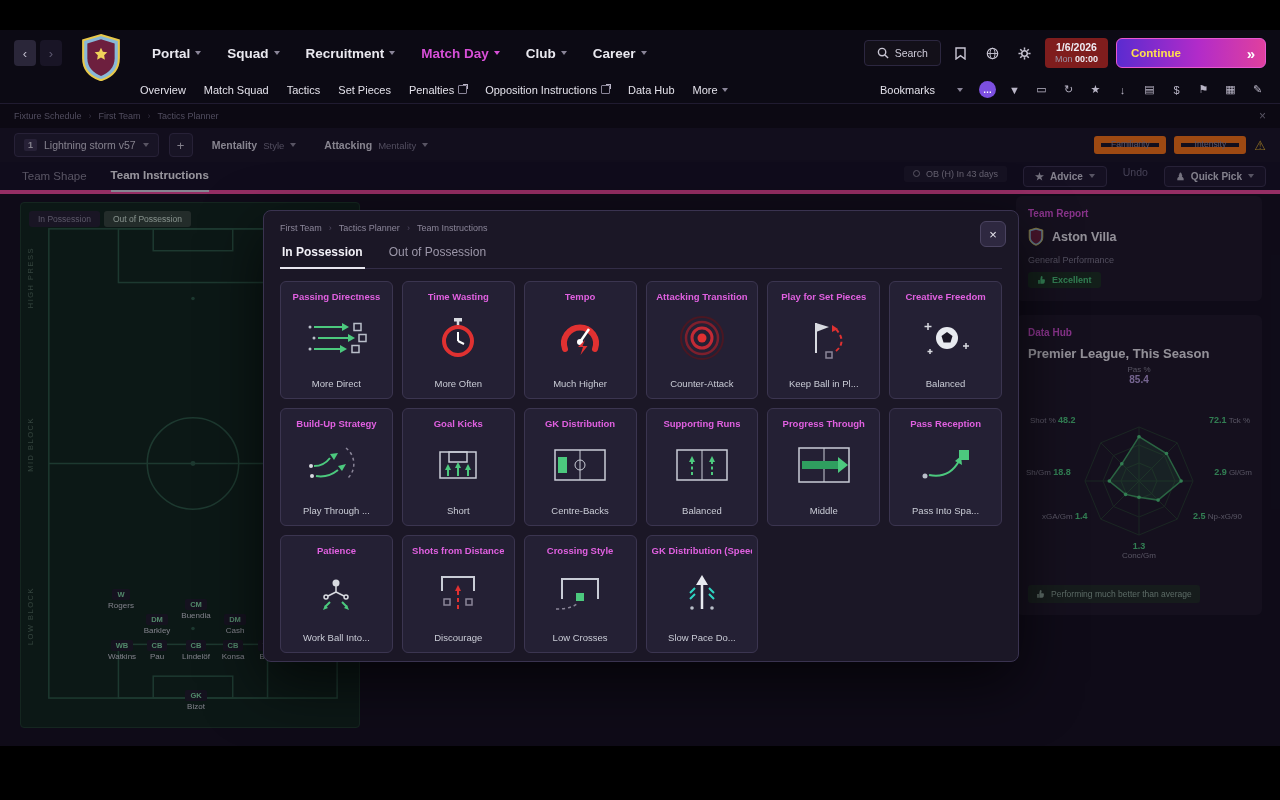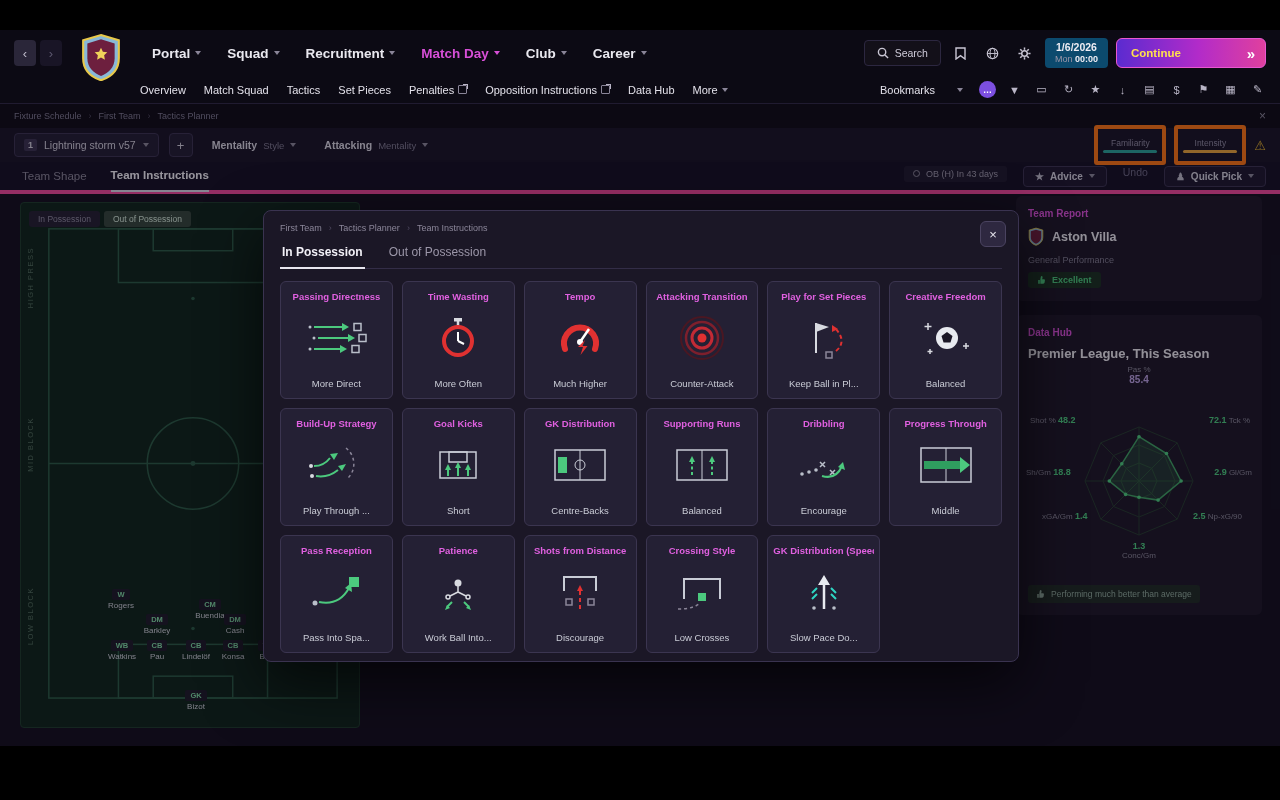--- a/index.html
+++ b/index.html
@@ -16,21 +16,21 @@
   .navbtn.fwd{background:#191526;color:#5d5870}
   .crest{position:absolute;left:80px;top:3px;width:42px;height:50px;z-index:3}
   .menus{display:flex;gap:26px;margin-left:82px}
   .menu{font-size:13.5px;font-weight:bold;color:#e9e8ef;display:flex;align-items:center;gap:5px;cursor:pointer}
   .menu.active{color:#d74fd7}
   .menu.active .chev{border-top-color:#d74fd7}
   .chev{width:0;height:0;border-left:3.5px solid transparent;border-right:3.5px solid transparent;border-top:4px solid #8a8598;display:inline-block}
   .hdr-right{margin-left:auto;display:flex;align-items:center;gap:8px}
   .search{display:flex;align-items:center;gap:6px;background:#131019;border:1px solid #2c2740;border-radius:4px;height:26px;padding:0 12px;font-size:10.5px;color:#cfccda;cursor:pointer}
   .icon-btn{width:24px;height:24px;display:flex;align-items:center;justify-content:center;cursor:pointer;color:#c9c6d4}
-  .datebox{background:#0c4a6e;border-radius:4px;padding:3px 10px;text-align:center;line-height:12px}
+  .datebox{background:#7f1d1d;border-radius:4px;padding:3px 10px;text-align:center;line-height:12px}
   .datebox .d1{font-size:10.5px;font-weight:bold;color:#efedf4}
   .datebox .d2{font-size:9px;color:#9a95a8}
   .datebox .d2 b{color:#efedf4}
   .continue{height:30px;min-width:150px;border-radius:6px;border:1px solid #e957d0;background:linear-gradient(90deg,#5b2bd0,#b22bc9 55%,#e0409e);display:flex;align-items:center;justify-content:space-between;padding:0 10px 0 14px;cursor:pointer}
   .continue .lbl{font-size:11.5px;font-weight:bold;color:#ffe14d}
   .continue .chevs{font-size:15px;font-weight:bold;color:#fff}
   .sub-item{font-size:11px;color:#e3e1ea;display:flex;align-items:center;gap:4px;cursor:pointer}
   .ext{width:9px;height:9px;border:1px solid #8a8598;border-radius:1px;position:relative}
   .ext::after{content:"";position:absolute;right:-2px;top:-2px;width:4px;height:4px;border-top:1px solid #b9b5c6;border-right:1px solid #b9b5c6}
   .subnav-right{margin-left:auto;display:flex;align-items:center;gap:10px}
@@ -45,21 +45,21 @@
   .crumb-close{margin-left:auto;color:#8a8598;font-size:12px;cursor:pointer}
   .toolbar{height:34px;background:#191427;display:flex;align-items:center;padding:0 14px;gap:10px}
   .tactic-select{display:flex;align-items:center;gap:7px;background:#231d35;border:1px solid #3a3352;border-radius:4px;height:24px;padding:0 9px;cursor:pointer}
   .tnum{background:#3a3352;border-radius:2px;font-size:9px;font-weight:bold;color:#cfccda;padding:1px 4px}
   .tname{font-size:10.5px;color:#cfccda}
   .add-btn{width:24px;height:24px;background:#231d35;border:1px solid #3a3352;border-radius:4px;color:#cfccda;font-size:13px;display:flex;align-items:center;justify-content:center;cursor:pointer}
   .dd{display:flex;align-items:center;gap:6px;height:24px;padding:0 9px;cursor:pointer}
   .dd .val{font-size:10.5px;font-weight:bold;color:#d4d1de}
   .dd .cap{font-size:9.5px;color:#7d7890}
   .toolbar-right{margin-left:auto;display:flex;align-items:center;gap:8px}
-  .meter{width:72px;height:40px;border:4px solid #f97316;border-radius:3px;display:flex;flex-direction:column;align-items:center;justify-content:center;gap:2px}
+  .meter{width:72px;height:18px;border:7px solid #f97316;border-radius:3px;display:flex;flex-direction:column;align-items:center;justify-content:center;gap:2px}
   .meter span{font-size:8.5px;color:#8d88a0}
   .meter .bar{width:54px;height:3px;border-radius:2px}
   .bar.teal{background:#2aa198}
   .bar.orange{background:#e6a23c}
   .warn{color:#e6b431;font-size:13px}
 
   .tabs-row{height:32px;background:#161126;border-bottom:4px solid #ec4899;display:flex;align-items:center;padding:0 14px 0 22px;gap:24px}
   .ptab{font-size:11.5px;color:#8a8598;height:32px;display:flex;align-items:center;cursor:pointer}
   .ptab.active{color:#f0eef5;font-weight:bold;border-bottom:2px solid #d6d2e2}
   .tabs-right{margin-left:auto;display:flex;align-items:flex-start;gap:16px}
@@ -321,21 +321,21 @@
           <span class="pill active">Out of Possession</span>
         </div>
         <div class="zone" style="top:44px">HIGH PRESS</div>
         <div class="zone" style="top:214px">MID BLOCK</div>
         <div class="zone" style="top:384px">LOW BLOCK</div>
 
         <div class="player" style="left:77px;top:386px">
             <span class="pos">W</span>
             <span class="pname">Rogers</span>
           </div>
-        <div class="player" style="left:166px;top:396px">
+        <div class="player" style="left:152px;top:396px">
             <span class="pos">CM</span>
             <span class="pname">Buendia</span>
           </div>
         <div class="player" style="left:113px;top:411px">
             <span class="pos">DM</span>
             <span class="pname">Barkley</span>
           </div>
         <div class="player" style="left:191px;top:411px">
             <span class="pos">DM</span>
             <span class="pname">Cash</span>
@@ -597,37 +597,20 @@
                   <line x1="42" y1="33" x2="42" y2="19"></line>
                 </g>
             <g fill="#4cc97e">
                   <path d="M19 20l3-6 3 6z"></path>
                   <path d="M39 20l3-6 3 6z"></path>
                 </g>
           </svg></div>
           <div class="card-value">Balanced</div>
         </div>
 
-        <div class="card">
-          <div class="card-title">Dribbling</div>
-          <div class="card-icon"><svg viewBox="0 0 64 46">
-            <g fill="#b9bec9">
-                  <circle cx="10" cy="32" r="1.8"></circle>
-                  <circle cx="17" cy="30" r="1.8"></circle>
-                  <circle cx="24" cy="28" r="1.8"></circle>
-                </g>
-            <g stroke="#b9bec9" stroke-width="1.5">
-                  <path d="M28 20l5 5M33 20l-5 5"></path>
-                  <path d="M38 28l5 5M43 28l-5 5"></path>
-                </g>
-            <path d="M30 34q14 4 20-10" fill="none" stroke="#4cc97e" stroke-width="2"></path>
-                <path d="M53 28l-2-8-5 5z" fill="#4cc97e"></path>
-          </svg></div>
-          <div class="card-value">Encourage</div>
-        </div>
 
         <div class="card">
           <div class="card-title">Progress Through</div>
           <div class="card-icon"><svg viewBox="0 0 64 46">
             <rect x="7" y="6" width="50" height="34" fill="none" stroke="#c9ccd6" stroke-width="1.5"></rect>
                 <line x1="32" y1="6" x2="32" y2="40" stroke="#c9ccd6" stroke-width="1"></line>
             <rect x="10" y="19" width="36" height="8" fill="#2f9e5f"></rect>
                 <path d="M46 15l10 8-10 8z" fill="#4cc97e"></path>
           </svg></div>
           <div class="card-value">Middle</div>

